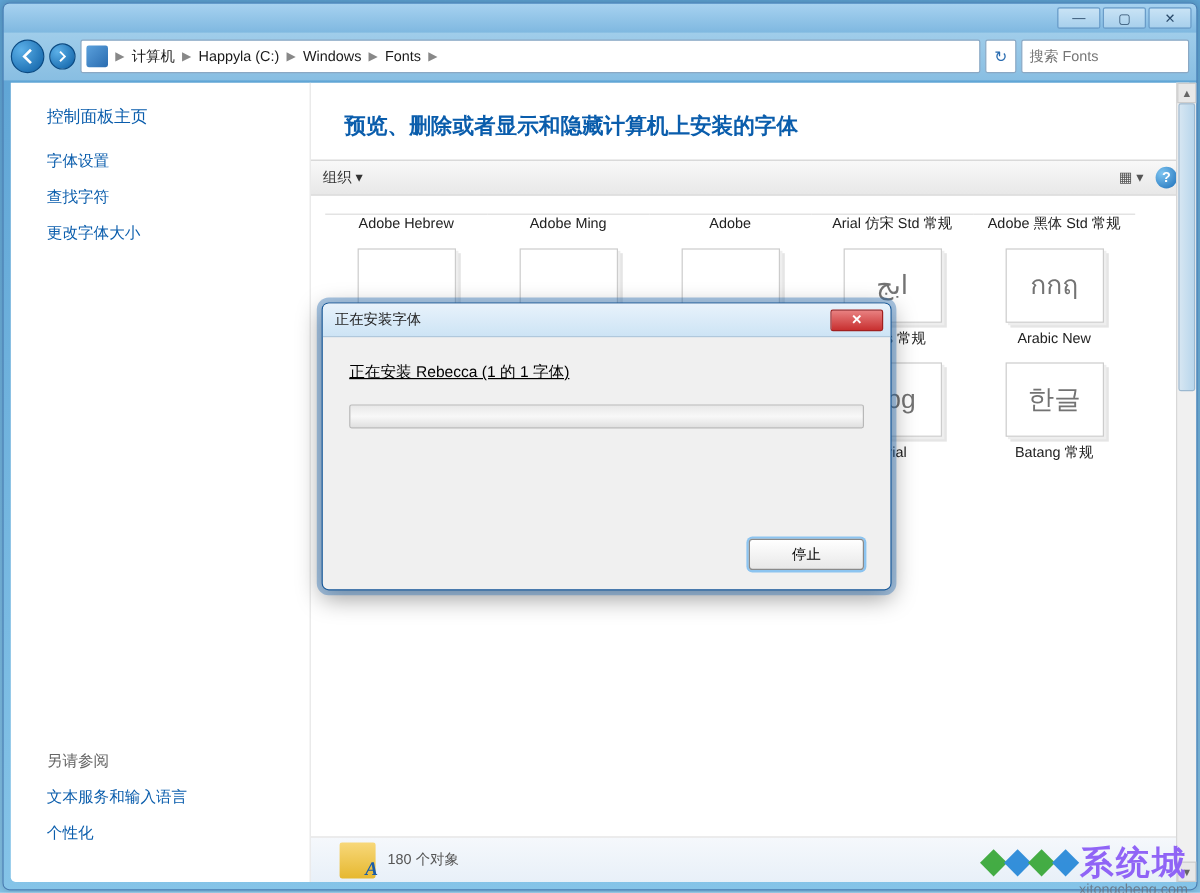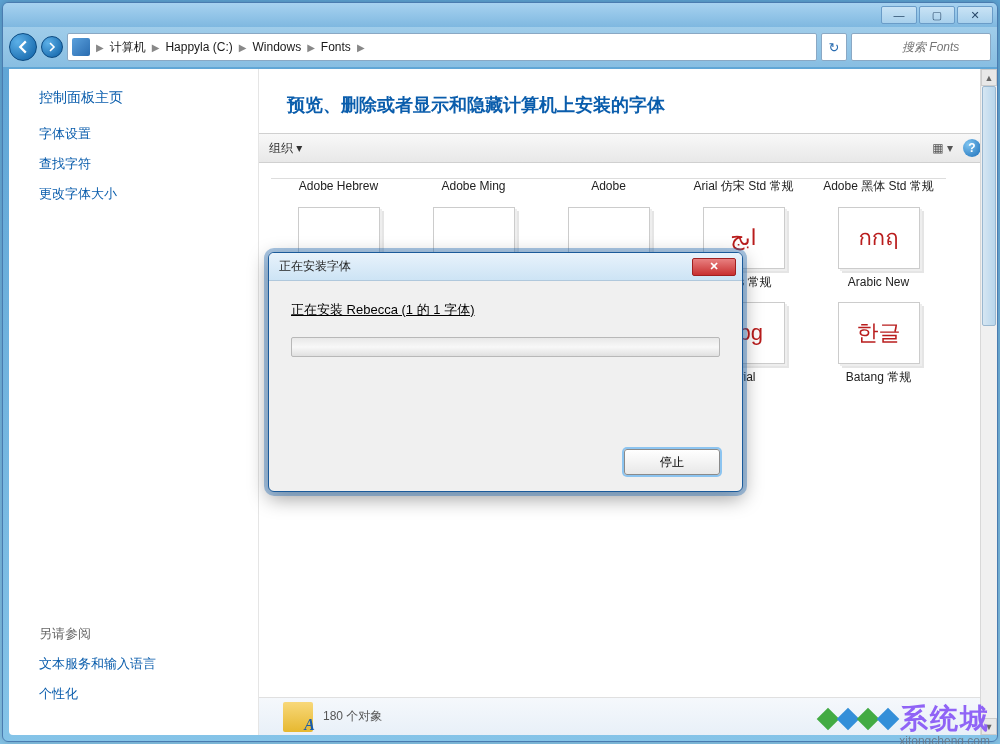--- a/index.html
+++ b/index.html
@@ -107,24 +107,22 @@
       border: 1px solid #8aa8c4;
       border-radius: 2px;
       display: flex;
       align-items: center;
       padding: 0 6px;
     }
     .search-box input {
       border: none;
       outline: none;
       width: 100%;
-      font-style: italic;
       color: #b91c1c;
       font-size: 12px;
-      margin-left: 44px;
     }
     .main-area {
       position: absolute;
       top: 66px;
       left: 6px;
       right: 6px;
       bottom: 6px;
       background: #fff;
       display: flex;
       border-radius: 0 0 4px 4px;
@@ -192,21 +190,21 @@
       align-items: center;
     }
     .font-preview {
       width: 82px;
       height: 62px;
       border: 1px solid #ccc;
       background: #fff;
       display: flex;
       align-items: center;
       justify-content: center;
-      color: #b91c1c;
+      color: #737373;
       font-size: 22px;
       margin-bottom: 6px;
       position: relative;
       box-shadow: 2px 2px 0 #eee, 4px 4px 0 #e5e5e5;
     }
     .font-label { font-size: 12px; color: #222; line-height: 1.3; }
     .statusbar {
       height: 38px;
       border-top: 1px solid #e0e0e0;
       display: flex;

